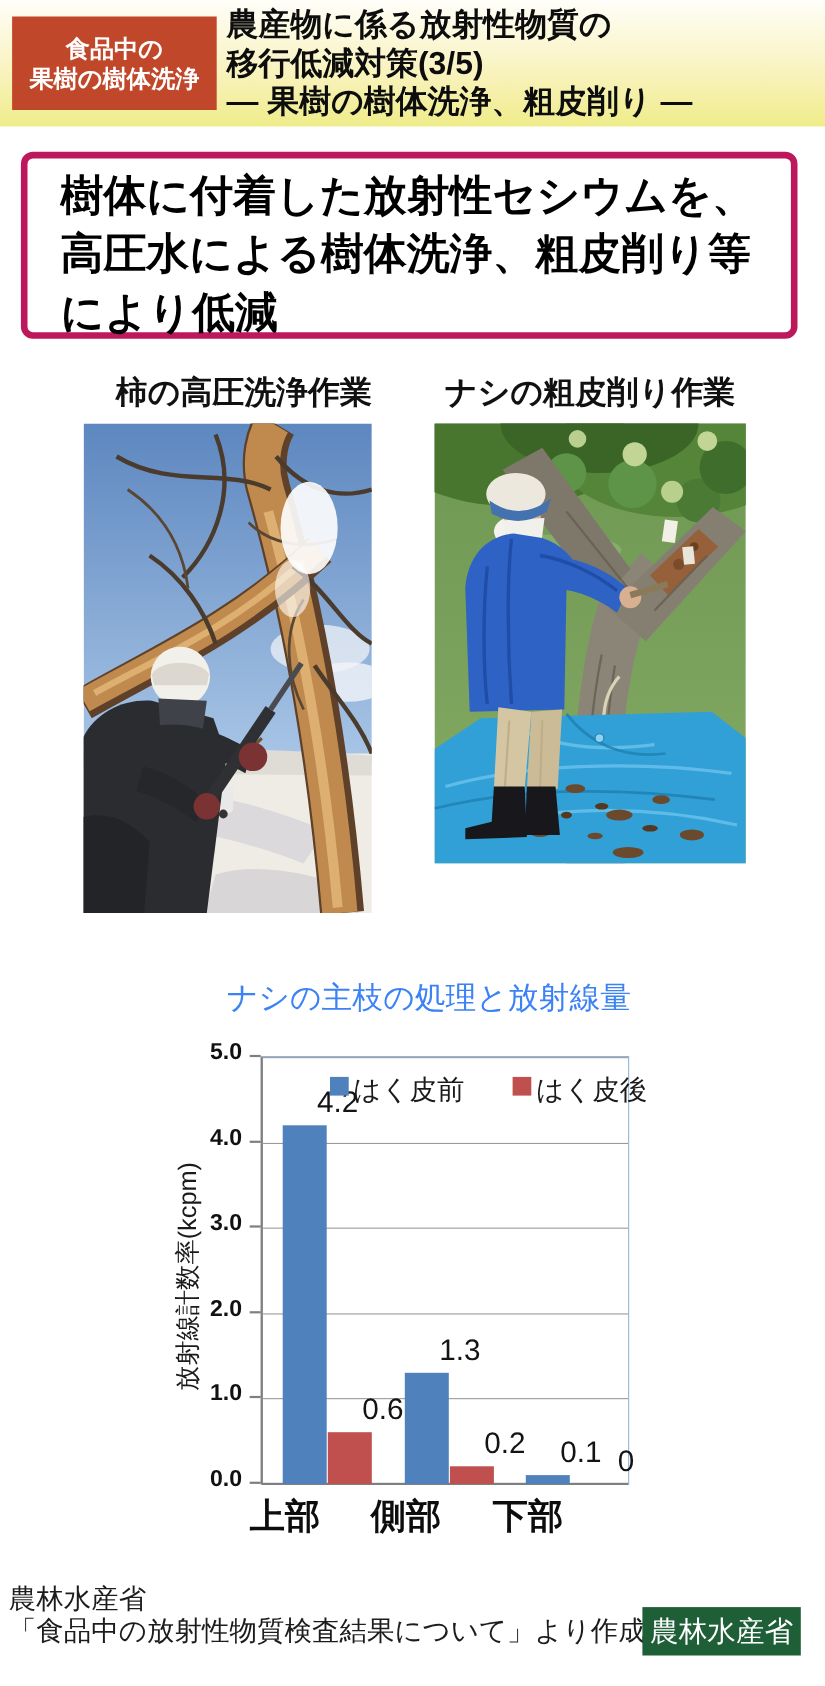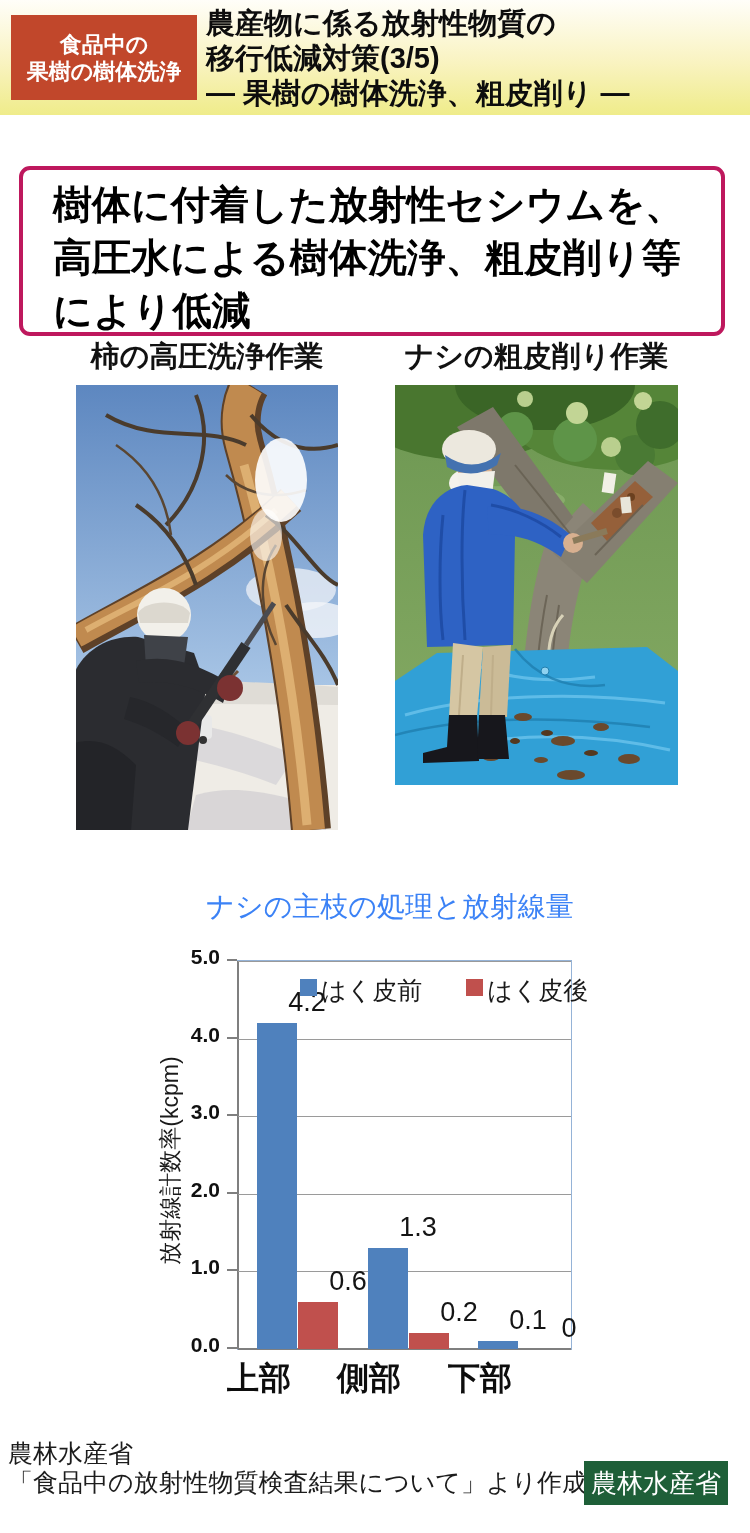--- a/index.html
+++ b/index.html
@@ -10,28 +10,28 @@
   .header{position:absolute;left:0;top:0;width:750px;height:115px;
           background:linear-gradient(180deg,#fffef9 0%,#f9f3c0 55%,#efec8a 100%);}
   .badge{position:absolute;left:11px;top:15px;width:186px;height:85px;background:#c1472b;
          display:flex;flex-direction:column;justify-content:center;align-items:center;}
   .badge div{color:#fff;font-weight:700;font-size:22px;line-height:27px;white-space:nowrap;}
   .header-title{position:absolute;left:206px;top:6px;font-size:29px;font-weight:700;
                 line-height:35px;color:#0d0d0d;white-space:nowrap;}
 
   
   .message-box{position:absolute;left:19px;top:138px;width:706px;height:170px;
-               border:4px solid #be185d;border-radius:11px;background:#fff;box-sizing:border-box;margin-top:28px;}
+               border:6px solid #be185d;border-radius:11px;background:#fff;box-sizing:border-box;}
   .message-box .mline{margin:0 0 0 30px;font-size:39px;font-weight:700;line-height:53px;
                       letter-spacing:0;color:#000;white-space:nowrap;}
   .message-box .mwrap{padding-top:8px;}
 
   
   .caption{position:absolute;top:337px;font-size:29px;font-weight:700;text-align:center;white-space:nowrap;}
-  .caption.left{left:76px;width:262px;}
+  .caption.left{left:76px;width:262px;text-align:right;}
   .caption.right{left:395px;width:283px;}
   .photo{position:absolute;display:block;}
   .photo.left{left:76px;top:385px;}
   .photo.right{left:395px;top:385px;}
 
   
   .chart-title{position:absolute;left:125px;top:888px;width:530px;text-align:center;
                font-size:28px;font-weight:400;color:#3b82f6;white-space:nowrap;}
   .y-title{position:absolute;left:43px;top:1145px;width:255px;text-align:center;
            font-size:23px;color:#1a1a1a;transform:rotate(-90deg);white-space:nowrap;}

